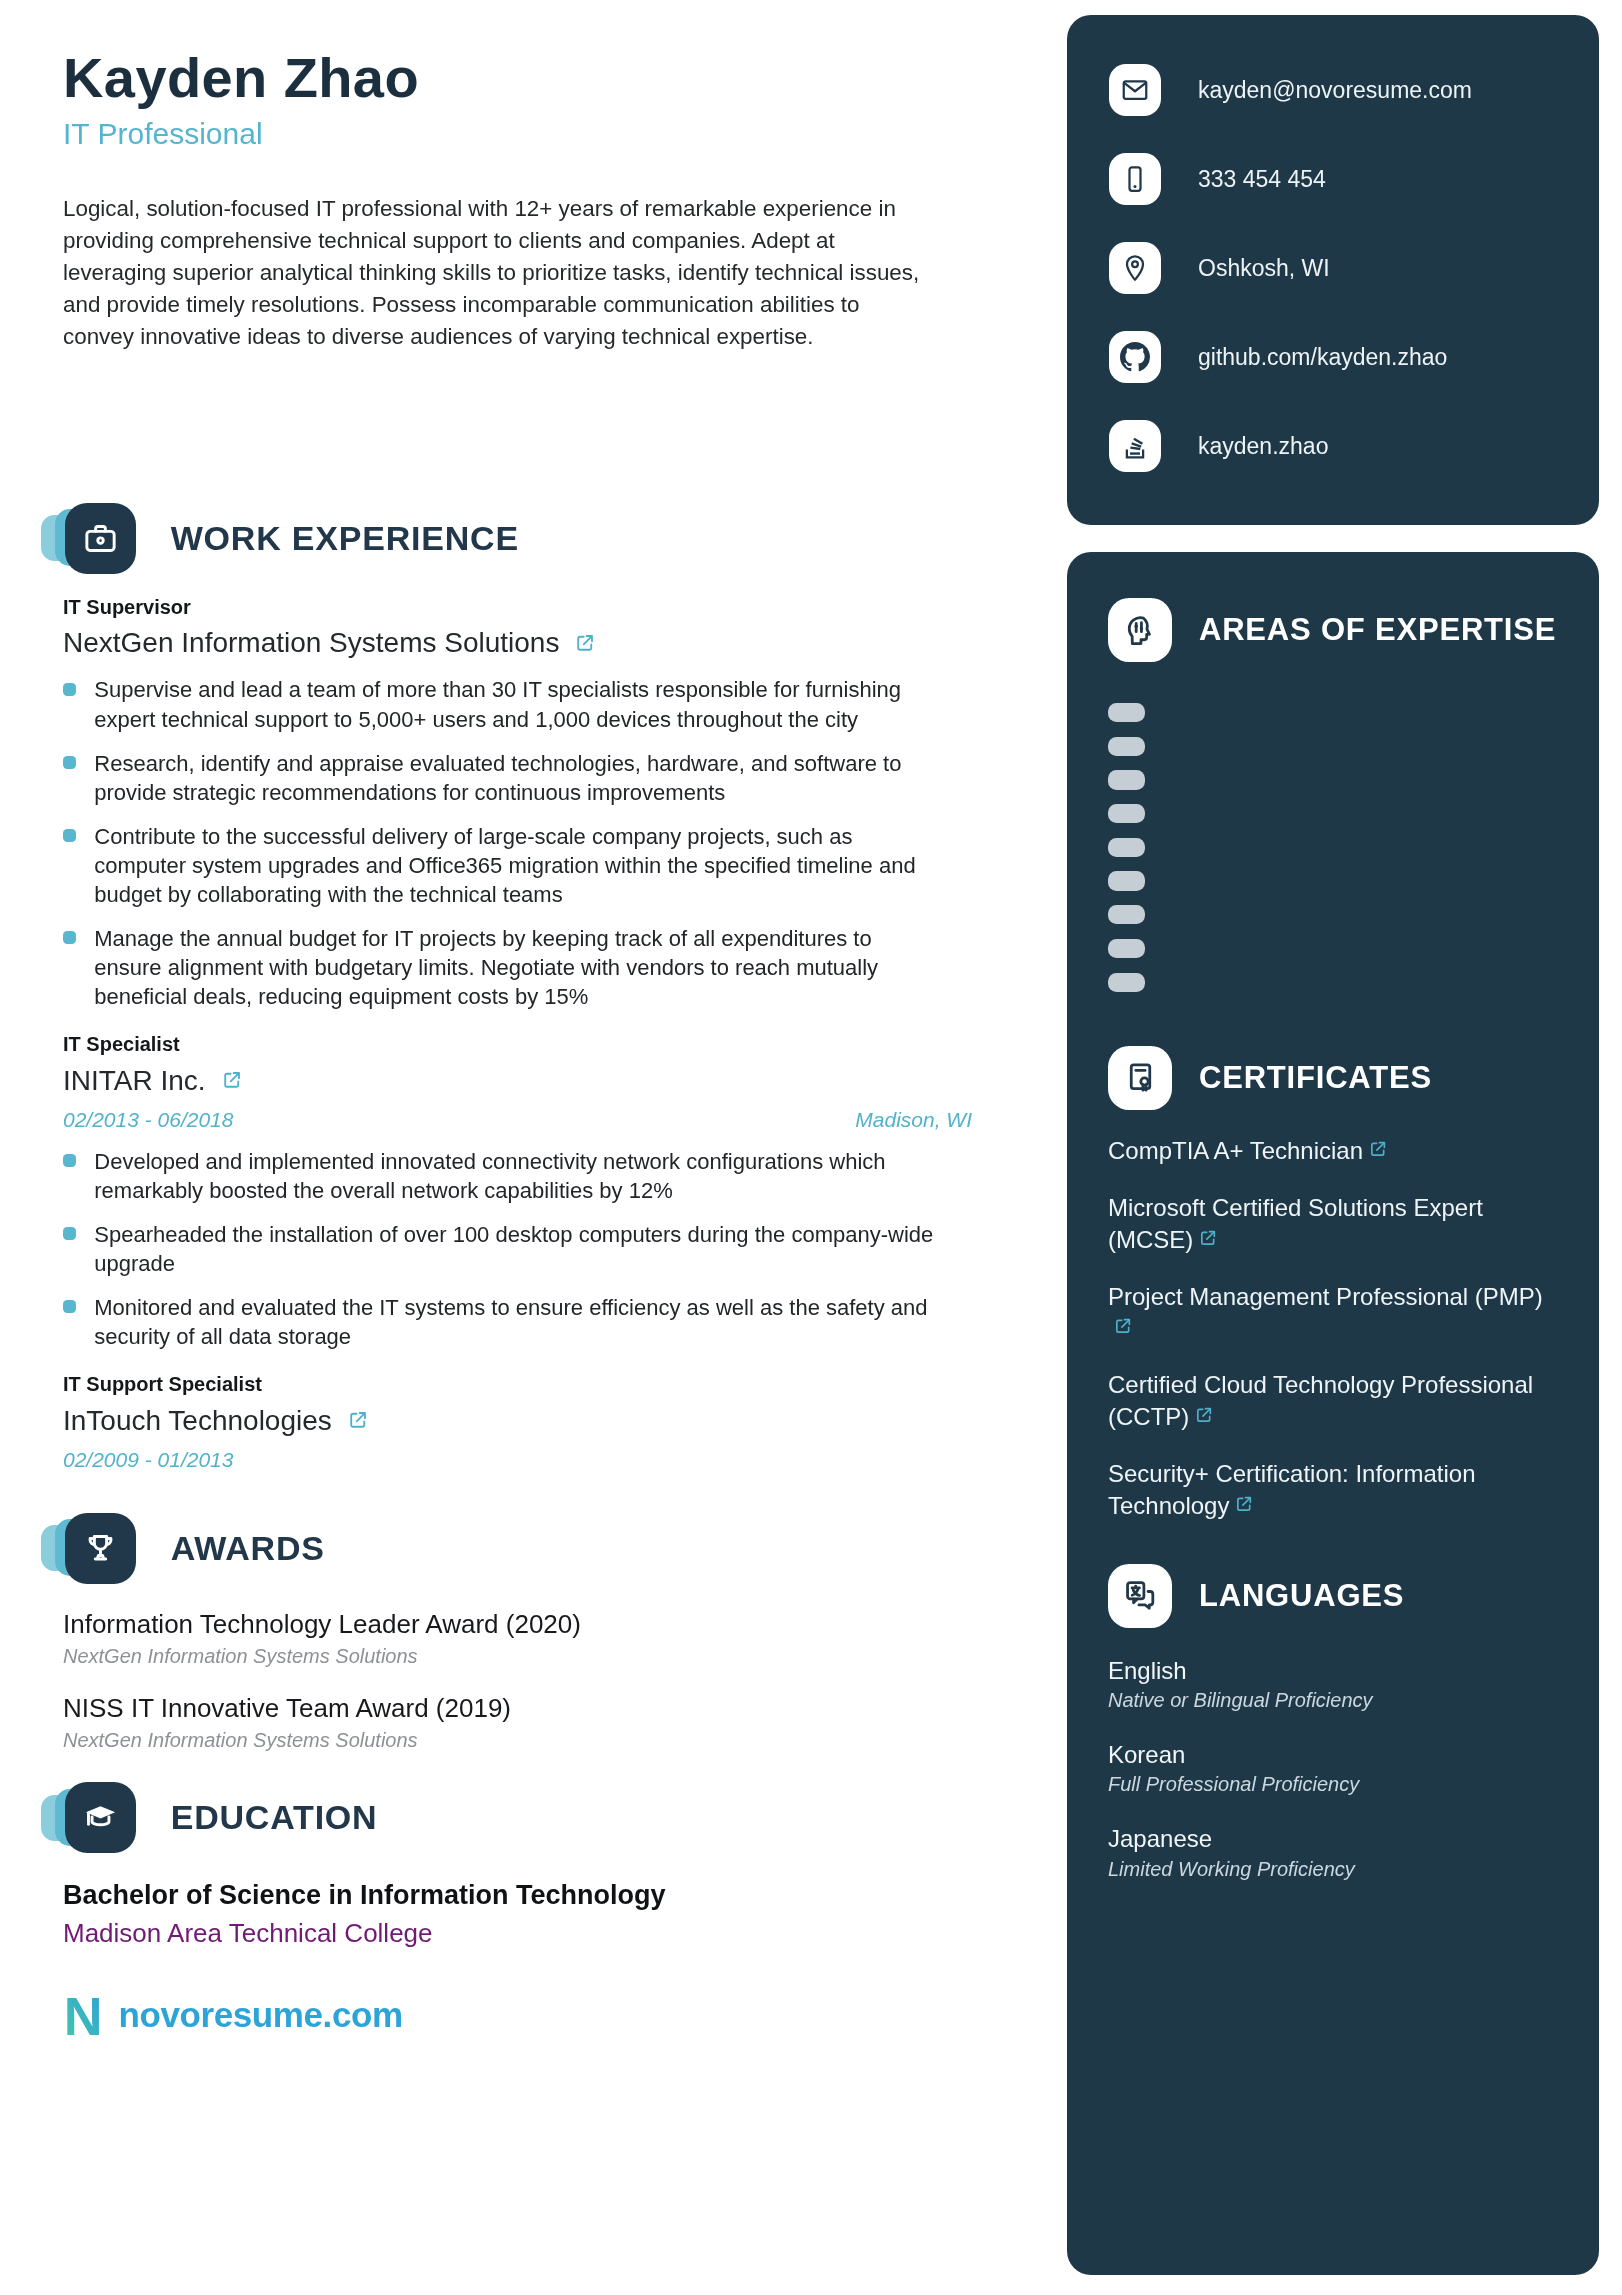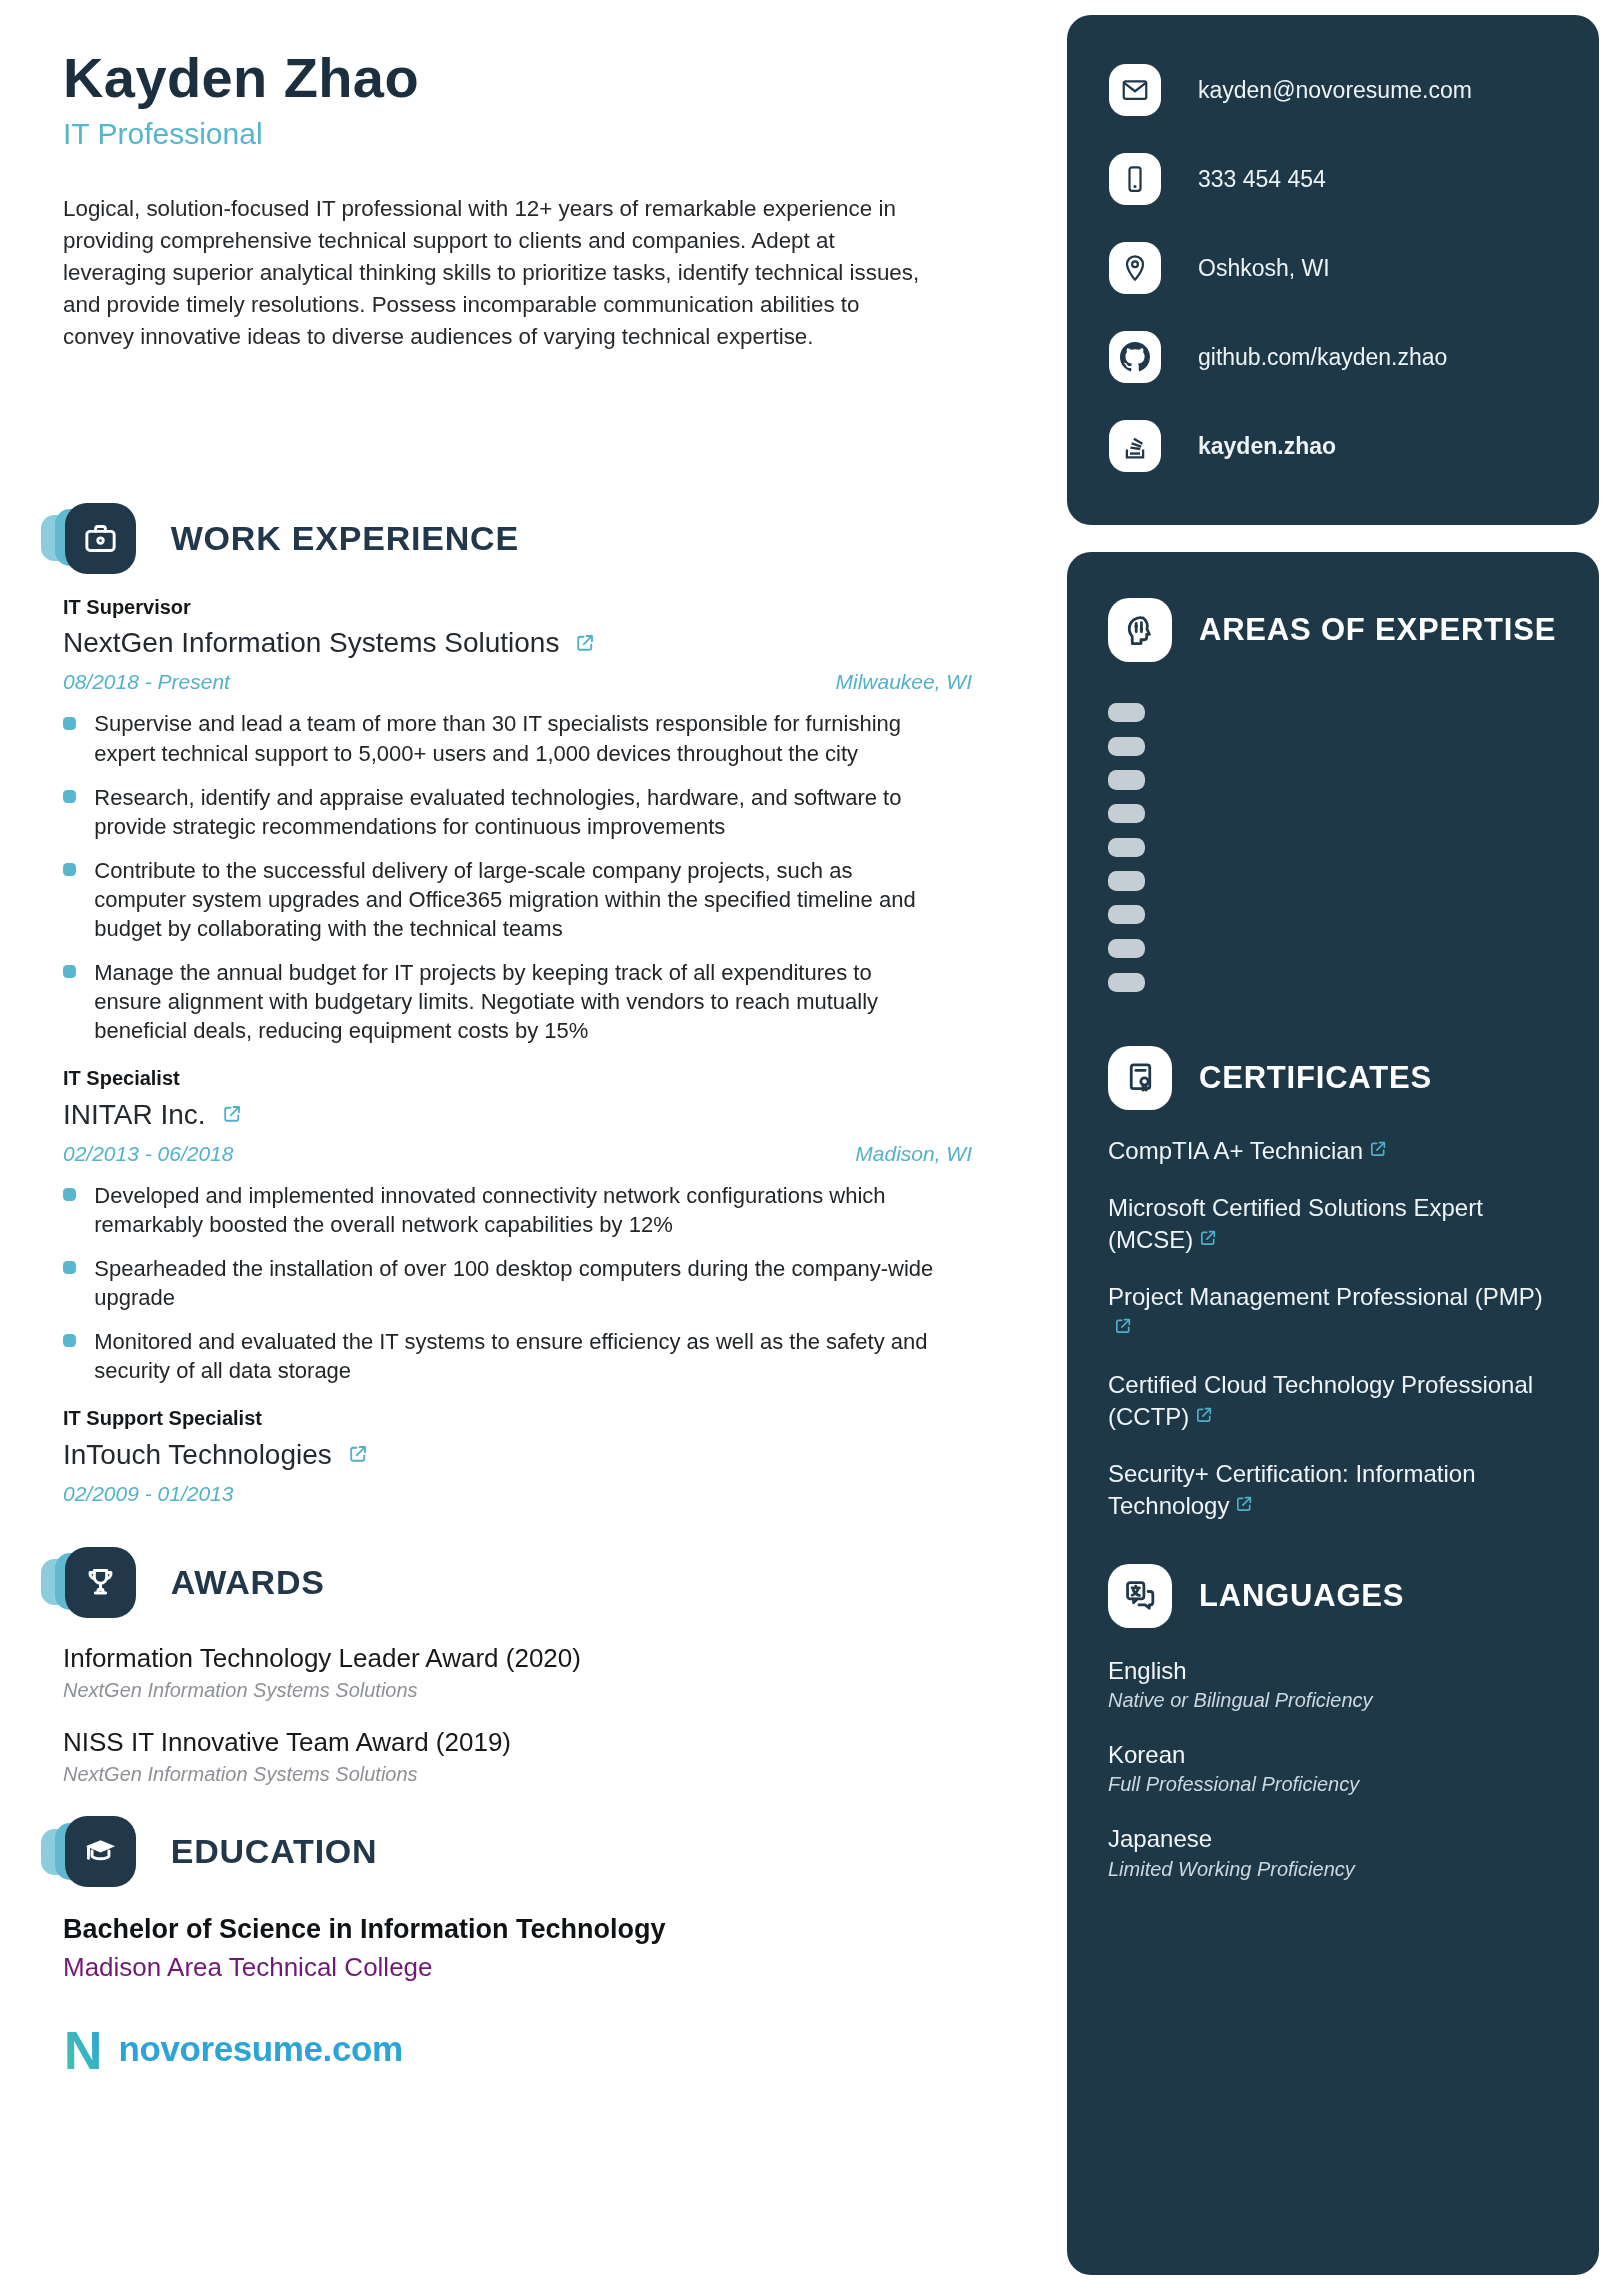--- a/index.html
+++ b/index.html
@@ -49,21 +49,21 @@
 
   .brand{margin-top:37px;display:flex;align-items:center;gap:8.5px;}
   .brand svg{display:block;}
   .brand-text{font-size:35px;font-weight:700;color:#2da4d8;letter-spacing:-0.4px;}
 
   
   .sidebar{position:absolute;left:1067px;top:15px;width:532px;}
   .card{background:#1e3848;border-radius:24px;box-sizing:border-box;}
   .contact-card{height:510px;padding:49px 42px;margin-bottom:27px;}
   .c-row{display:flex;align-items:center;gap:37px;margin-bottom:37px;}
-  .c-row:last-child{margin-bottom:0;font-weight:bold;}
+  .c-row:last-child{margin-bottom:0;}
   .c-icon{flex:none;width:52px;height:52px;background:#ffffff;border-radius:17px;color:#20384a;
       display:flex;align-items:center;justify-content:center;}
   .c-icon svg{width:30px;height:30px;}
   .c-label{font-size:23px;color:#eef3f6;}
 
   .info-card{height:1723px;padding:46px 41px;overflow:hidden;}
   .side-head{display:flex;align-items:center;gap:27px;}
   .gap-certs{margin-top:54px;}
   .gap-langs{margin-top:42px;}
   .i-sq{flex:none;width:64px;height:64px;background:#ffffff;border-radius:21px;color:#20384a;
@@ -114,24 +114,20 @@
             <h3 class="job-title">IT Supervisor</h3>
             <div class="job-company">
               <span>NextGen Information Systems Solutions</span>
               <span class="link-ico">
                 <svg viewBox="0 0 24 24">
                   <path d="M10.5 5.2H6.6a2 2 0 00-2 2v10.2a2 2 0 002 2h10.2a2 2 0 002-2v-3.9" fill="none" stroke="currentColor" stroke-width="2" stroke-linecap="round" stroke-linejoin="round"></path>
                   <path d="M13.8 4.4h5.8v5.8" fill="none" stroke="currentColor" stroke-width="2" stroke-linecap="round" stroke-linejoin="round"></path>
                   <path d="M19.2 4.8l-8.6 8.6" fill="none" stroke="currentColor" stroke-width="2" stroke-linecap="round"></path>
                 </svg>
               </span>
-            </div>
-            <div class="job-meta">
-              <span>08/2018 - Present</span>
-              <span>Milwaukee, WI</span>
             </div>
             <div class="bullets">
 
             <div class="bullet">
                   <span class="bdot"></span>
                   <span class="btxt">Supervise and lead a team of more than 30 IT specialists responsible for furnishing expert technical support to 5,000+ users and 1,000 devices throughout the city</span>
                 </div>
               <div class="bullet">
                   <span class="bdot"></span>
                   <span class="btxt">Research, identify and appraise evaluated technologies, hardware, and software to provide strategic recommendations for continuous improvements</span>

